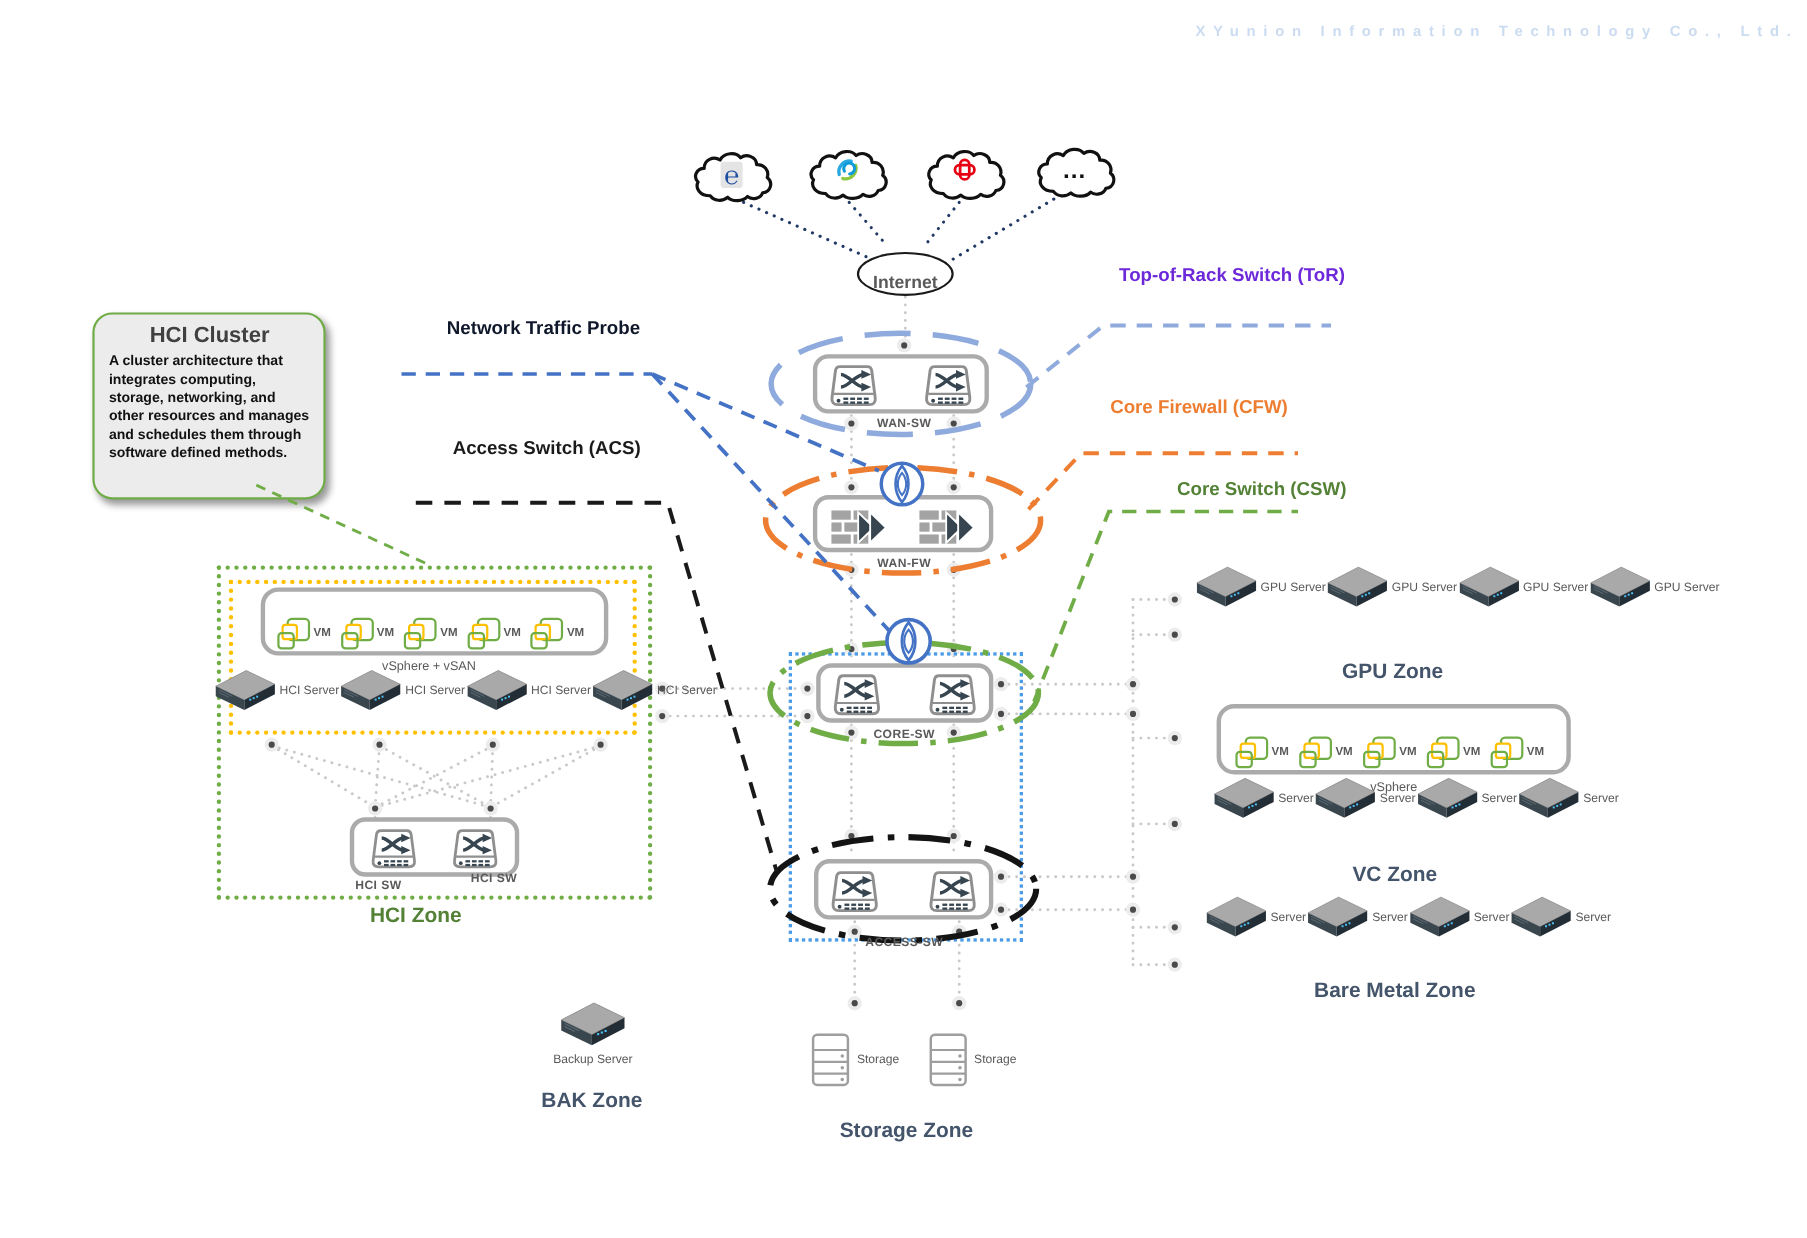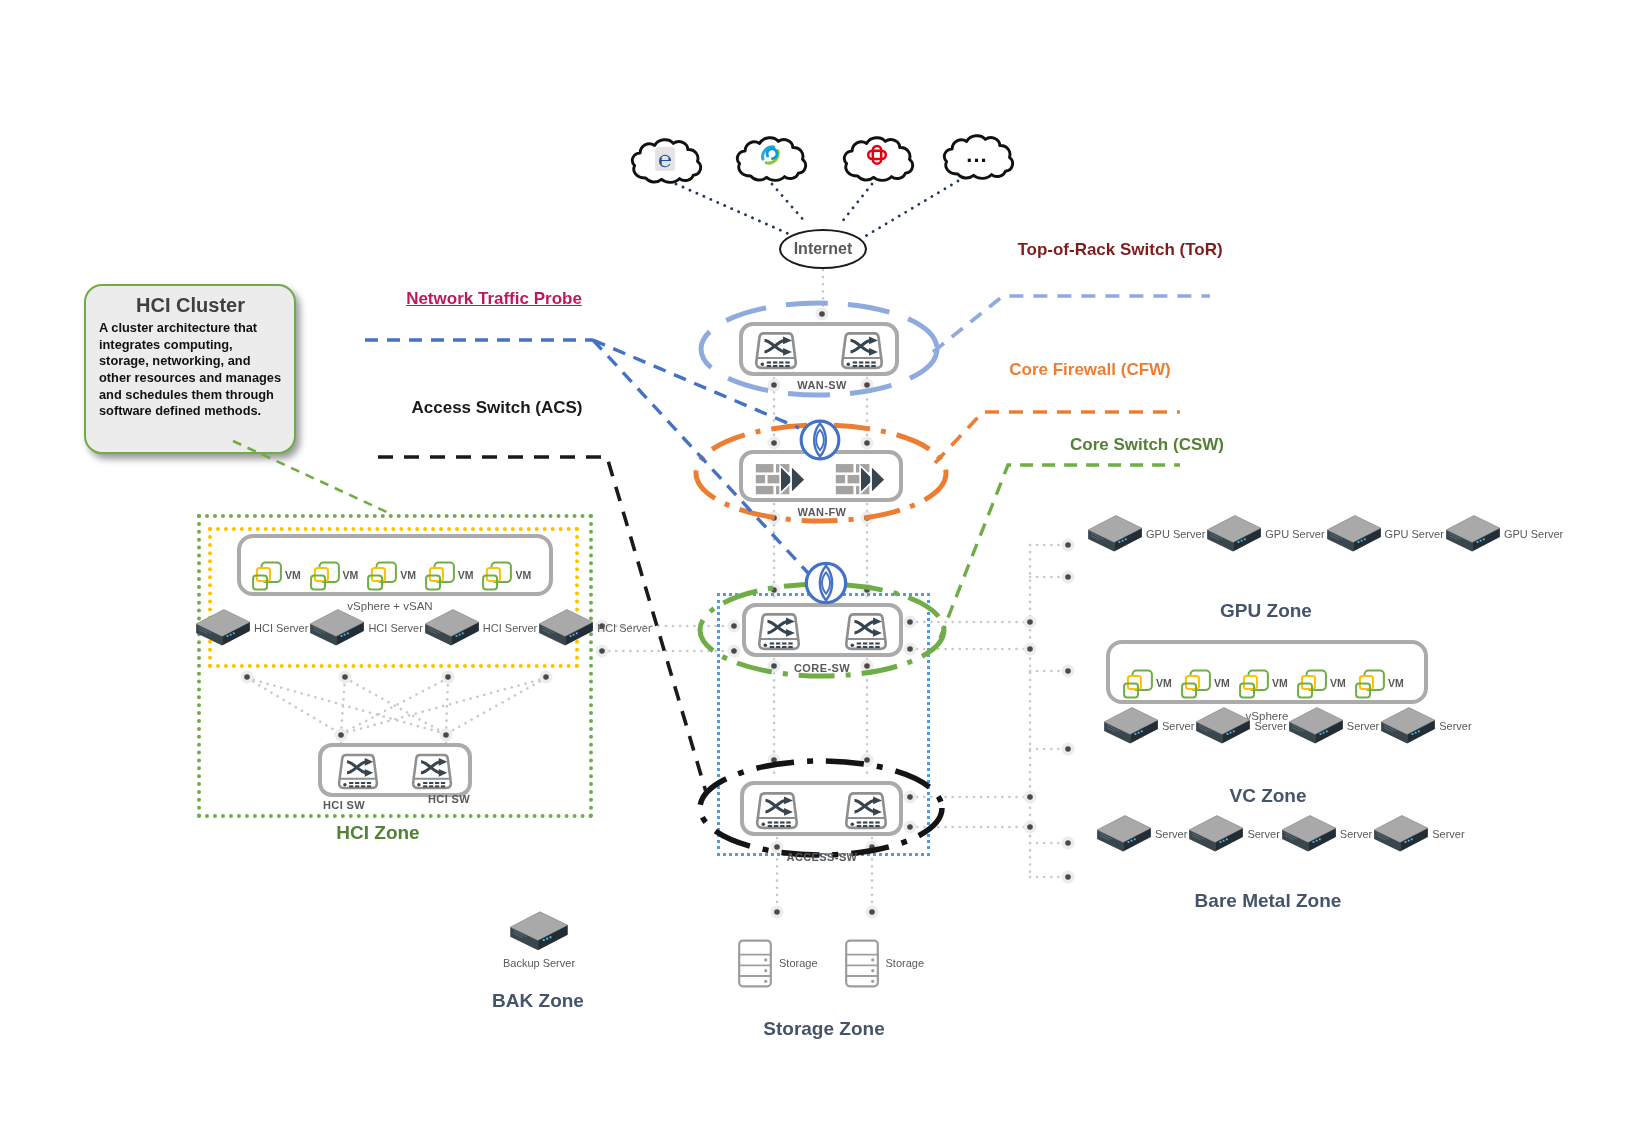--- a/index.html
+++ b/index.html
@@ -4,42 +4,42 @@
 <style>
   html,body{margin:0;padding:0;background:#fff;}
   .canvas{position:relative;width:1643px;height:1125px;background:#fff;overflow:hidden;
           font-family:"Liberation Sans",sans-serif;}
   .abs{position:absolute;}
   svg.layer{position:absolute;left:0;top:0;pointer-events:none;}
   
   .watermark{position:absolute;top:21px;right:8px;font-size:13.5px;font-weight:bold;
              letter-spacing:7px;color:#CBDCF1;}
   .leader-label{position:absolute;width:260px;text-align:center;font-size:17px;font-weight:bold;white-space:nowrap;}
-  .lbl-tor{color:#7f1d1d;} .lbl-probe{color:#be185d;text-decoration:underline;} .lbl-acs{color:#1a1a1a;}
+  .lbl-tor{color:#6d28d9;} .lbl-probe{color:#0f172a;} .lbl-acs{color:#1a1a1a;}
   .lbl-cfw{color:#ED7D31;} .lbl-csw{color:#538135;}
   .zone-title{position:absolute;width:220px;text-align:center;font-size:19px;font-weight:bold;color:#44546A;white-space:nowrap;}
   .zone-title.green{color:#538135;}
   .sw-label{position:absolute;width:120px;text-align:center;font-size:11px;font-weight:bold;
             color:#595959;letter-spacing:.4px;white-space:nowrap;}
   .small-label{position:absolute;text-align:center;font-size:11.5px;color:#595959;white-space:nowrap;}
   .dev-label{font-size:11px;color:#595959;white-space:nowrap;text-align:center;}
   
   .gray-box{position:absolute;background:#fff;border:4px solid #ABABAB;border-radius:14px;
             display:flex;align-items:flex-end;justify-content:space-between;box-sizing:border-box;}
   .zone-rect{position:absolute;box-sizing:border-box;}
   .rect-green{border:4px dotted #70AD47;}
   .rect-yellow{border:4px dotted #FFC000;}
   .rect-blue{border:3.5px dotted #4A9CE8;}
   .callout{position:absolute;left:84px;top:284px;width:212px;height:170px;background:#ECECEC;
            border:2.5px solid #6FAC46;border-radius:18px;box-shadow:4px 5px 7px rgba(0,0,0,.40);
            box-sizing:border-box;padding:8px 12px 6px 13px;}
   .callout h3{margin:0 0 3px 0;text-align:center;font-size:20px;color:#404040;}
   .callout p{margin:0;font-size:12.8px;font-weight:bold;color:#111;line-height:1.30;}
   .internet{position:absolute;left:779px;top:229px;width:88px;height:40px;border:2.6px solid #1a1a1a;
-            border-radius:50%;display:flex;align-items:center;justify-content:center;
+            border-radius:50%;display:flex;align-items:flex-end;justify-content:center;
             font-size:16px;font-weight:bold;color:#595959;background:#fff;box-sizing:border-box;}
   
   .row{position:absolute;display:flex;justify-content:space-between;}
   .dev-item{flex:1;display:flex;flex-direction:row;align-items:center;gap:2px;}
   .cloud{position:absolute;width:76px;height:50px;}
   .cloud .logo{position:absolute;left:50%;top:50%;transform:translate(-50%,-54%);}
   .logo-telecom{font-size:23px;font-weight:bold;font-style:italic;color:#1F4FA0;background:#E4E4E4;
                 padding:0 3px;border-radius:3px;line-height:1.05;}
   .logo-dots{font-size:22px;font-weight:bold;color:#111;letter-spacing:1px;line-height:.4;}
 </style>
@@ -281,20 +281,21 @@
   <div class="cloud" style="left:939px;top:131px;">
     <svg width="76" height="50" viewBox="0 0 110 72">
         <use href="#sym-cloud"></use>
       </svg>
     <span class="logo logo-dots">...</span>
   </div>
   <div class="internet">
     <span>Internet</span>
   </div>
 
+  <div class="watermark">XYunion Information Technology Co., Ltd.</div>
 
   <div class="leader-label lbl-tor" style="left:990px;top:240px;">Top-of-Rack Switch (ToR)</div>
   <div class="leader-label lbl-probe" style="left:364px;top:289px;">Network Traffic Probe</div>
   <div class="leader-label lbl-acs" style="left:367px;top:398px;">Access Switch (ACS)</div>
   <div class="leader-label lbl-cfw" style="left:960px;top:360px;">Core Firewall (CFW)</div>
   <div class="leader-label lbl-csw" style="left:1017px;top:435px;">Core Switch (CSW)</div>
 
   <div class="callout">
     <h3>HCI Cluster</h3>
     <p>A cluster architecture that integrates computing, storage, networking, and other resources and manages and schedules them through software defined methods.</p>

